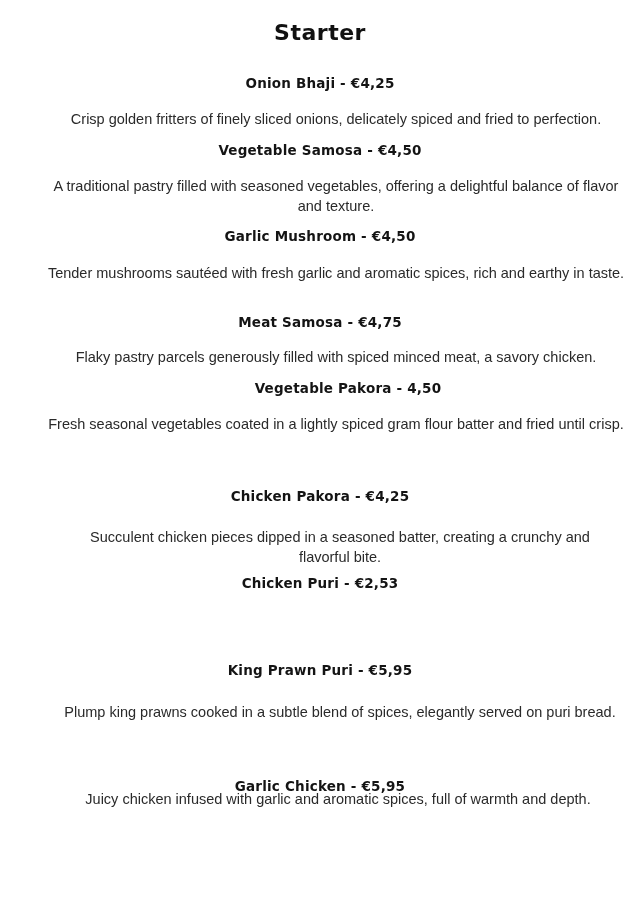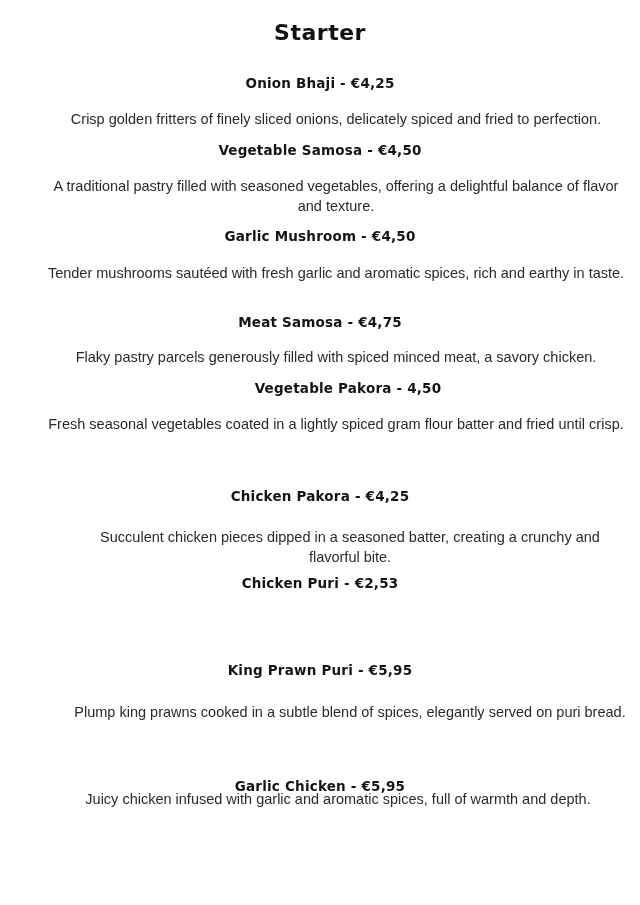--- a/index.html
+++ b/index.html
@@ -48,21 +48,21 @@
       position: absolute;
       left: 40px;
       width: 592px;
       text-align: center;
       font-family: "Liberation Sans", sans-serif;
       font-size: 14.5px;
       line-height: 20px;
       color: #2a2a2a;
     }
     .item-desc.narrow {
-      left: 74px;
+      left: 64px;
       width: 552px;
     }
   </style>
 </head>
 <body>
 
 <div class="page">
   <div class="title">Starter</div>
 
   <div class="item-name" style="top:75px;">Onion Bhaji - €4,25</div>

